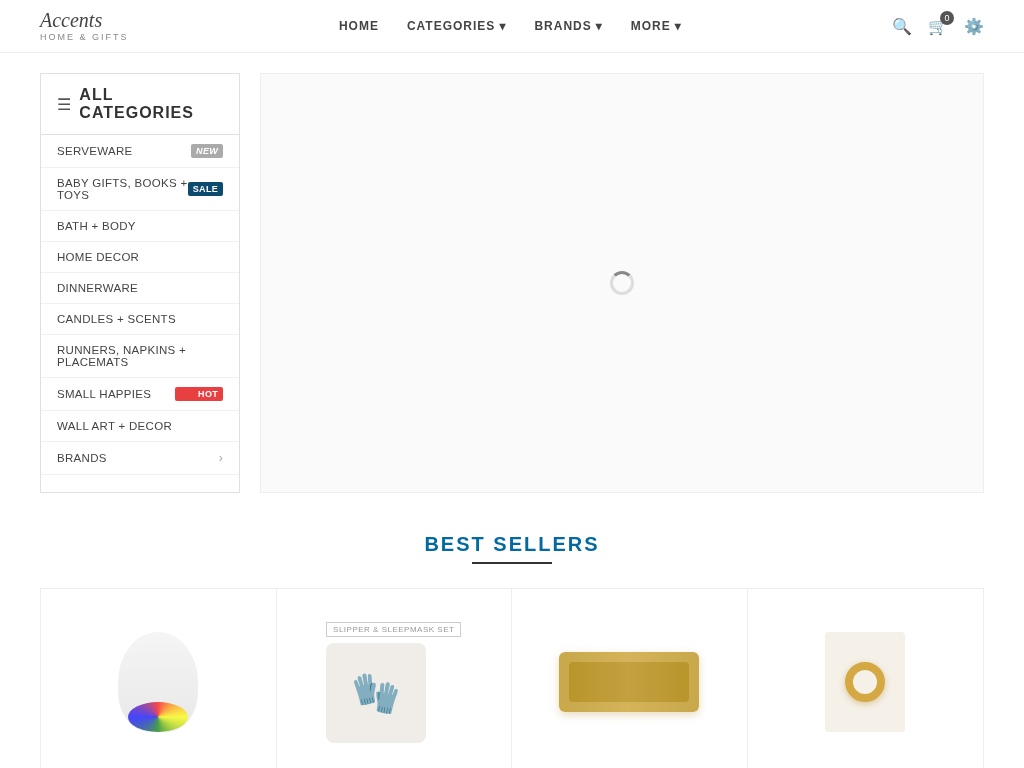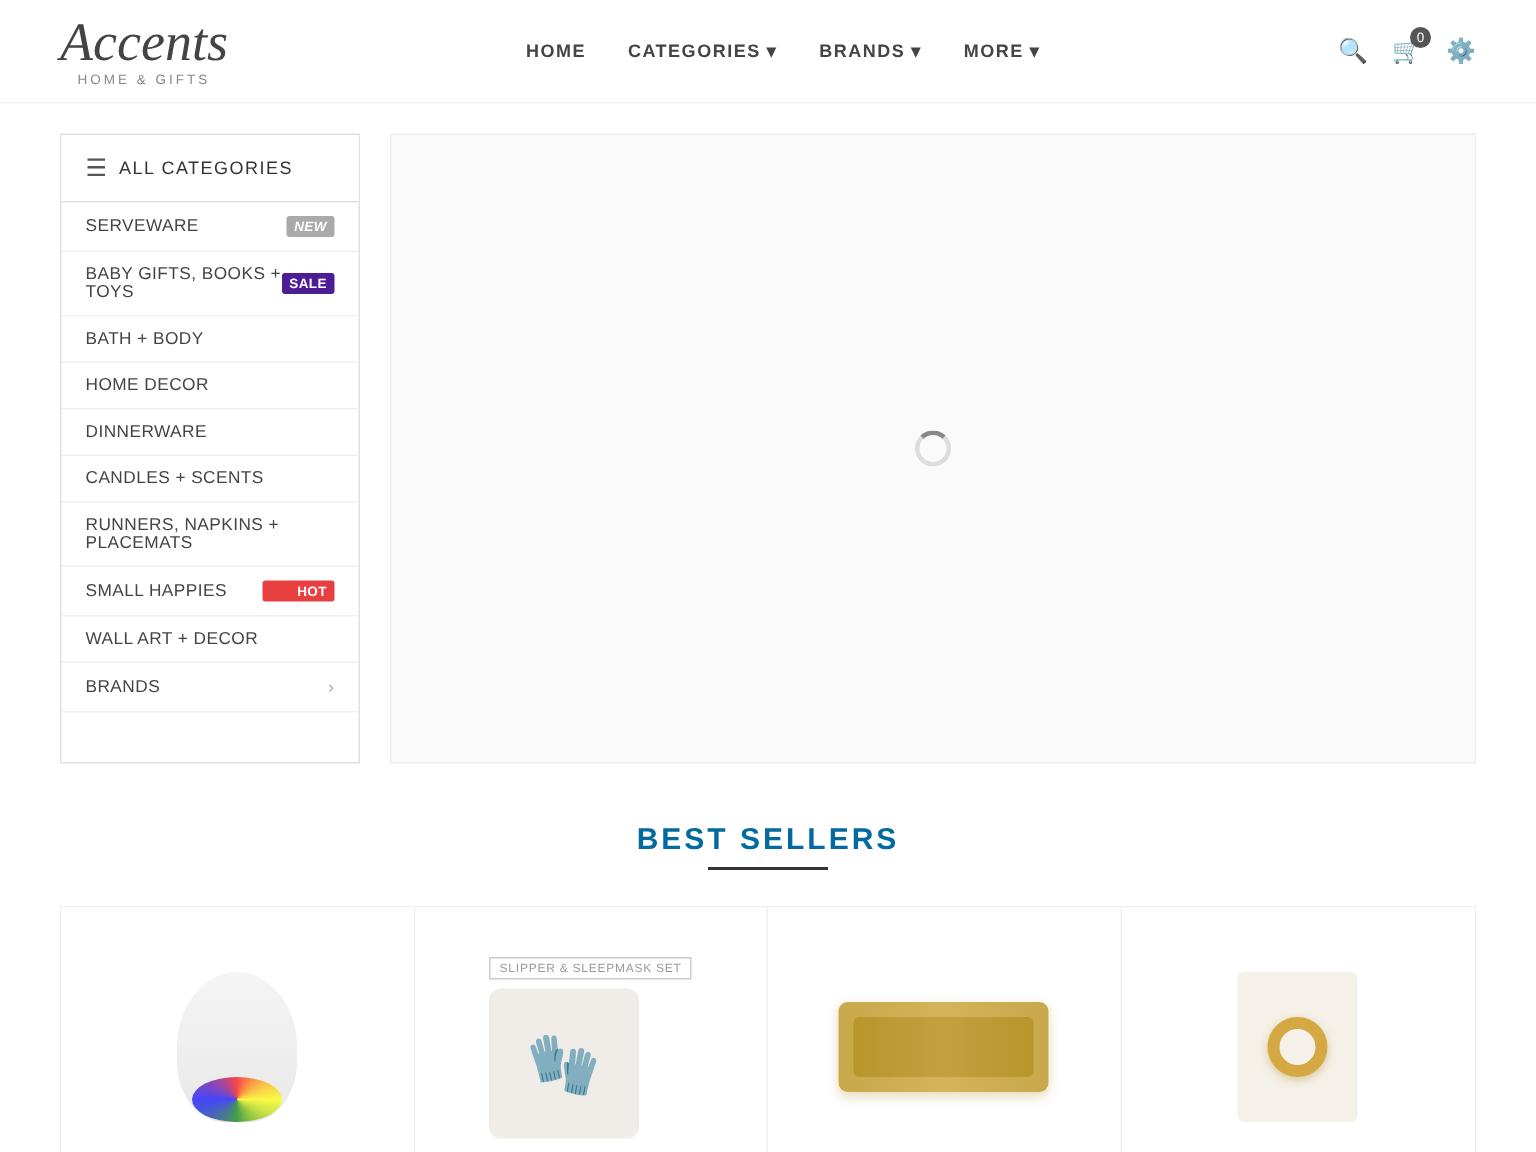--- a/index.html
+++ b/index.html
@@ -9,21 +9,21 @@
     .header {
       display: flex;
       align-items: center;
       justify-content: space-between;
       padding: 10px 40px;
       border-bottom: 1px solid #eee;
       position: relative;
     }
     .logo {
       font-family: Georgia, serif;
-      font-size: 36px;
+      font-size: 20px;
       color: #444;
       font-style: italic;
       line-height: 1;
     }
     .logo-sub {
       font-size: 9px;
       letter-spacing: 2px;
       text-align: center;
       color: #888;
       font-style: normal;
@@ -93,22 +93,22 @@
       display: flex;
       align-items: center;
       gap: 8px;
       border-bottom: 1px solid #e0e0e0;
     }
     .sidebar-header-icon {
       font-size: 16px;
       color: #555;
     }
     .sidebar-header-label {
-      font-size: 12px;
-      font-weight: 400;
+      font-size: 16px;
+      font-weight: 700;
       letter-spacing: 1px;
       color: #333;
     }
     .sidebar-item {
       padding: 9px 16px;
       display: flex;
       align-items: center;
       justify-content: space-between;
       cursor: pointer;
       border-bottom: 1px solid #f0f0f0;
@@ -117,21 +117,21 @@
       letter-spacing: 0.3px;
     }
     .badge {
       font-size: 9px;
       font-weight: 700;
       padding: 2px 5px;
       border-radius: 2px;
       color: #fff;
     }
     .badge-new { background: #aaa; font-style: italic; }
-    .badge-sale { background: #4c1d95; text-align: right; }
+    .badge-sale { background: #0c4a6e; text-align: right; }
     .badge-hot { background: #e84040; padding-left: 23px; }
     .chevron-right { color: #aaa; font-size: 12px; }
 
     
     .content-area {
       flex: 1;
       min-height: 420px;
       background: #fafafa;
       border: 1px solid #eee;
       display: flex;

